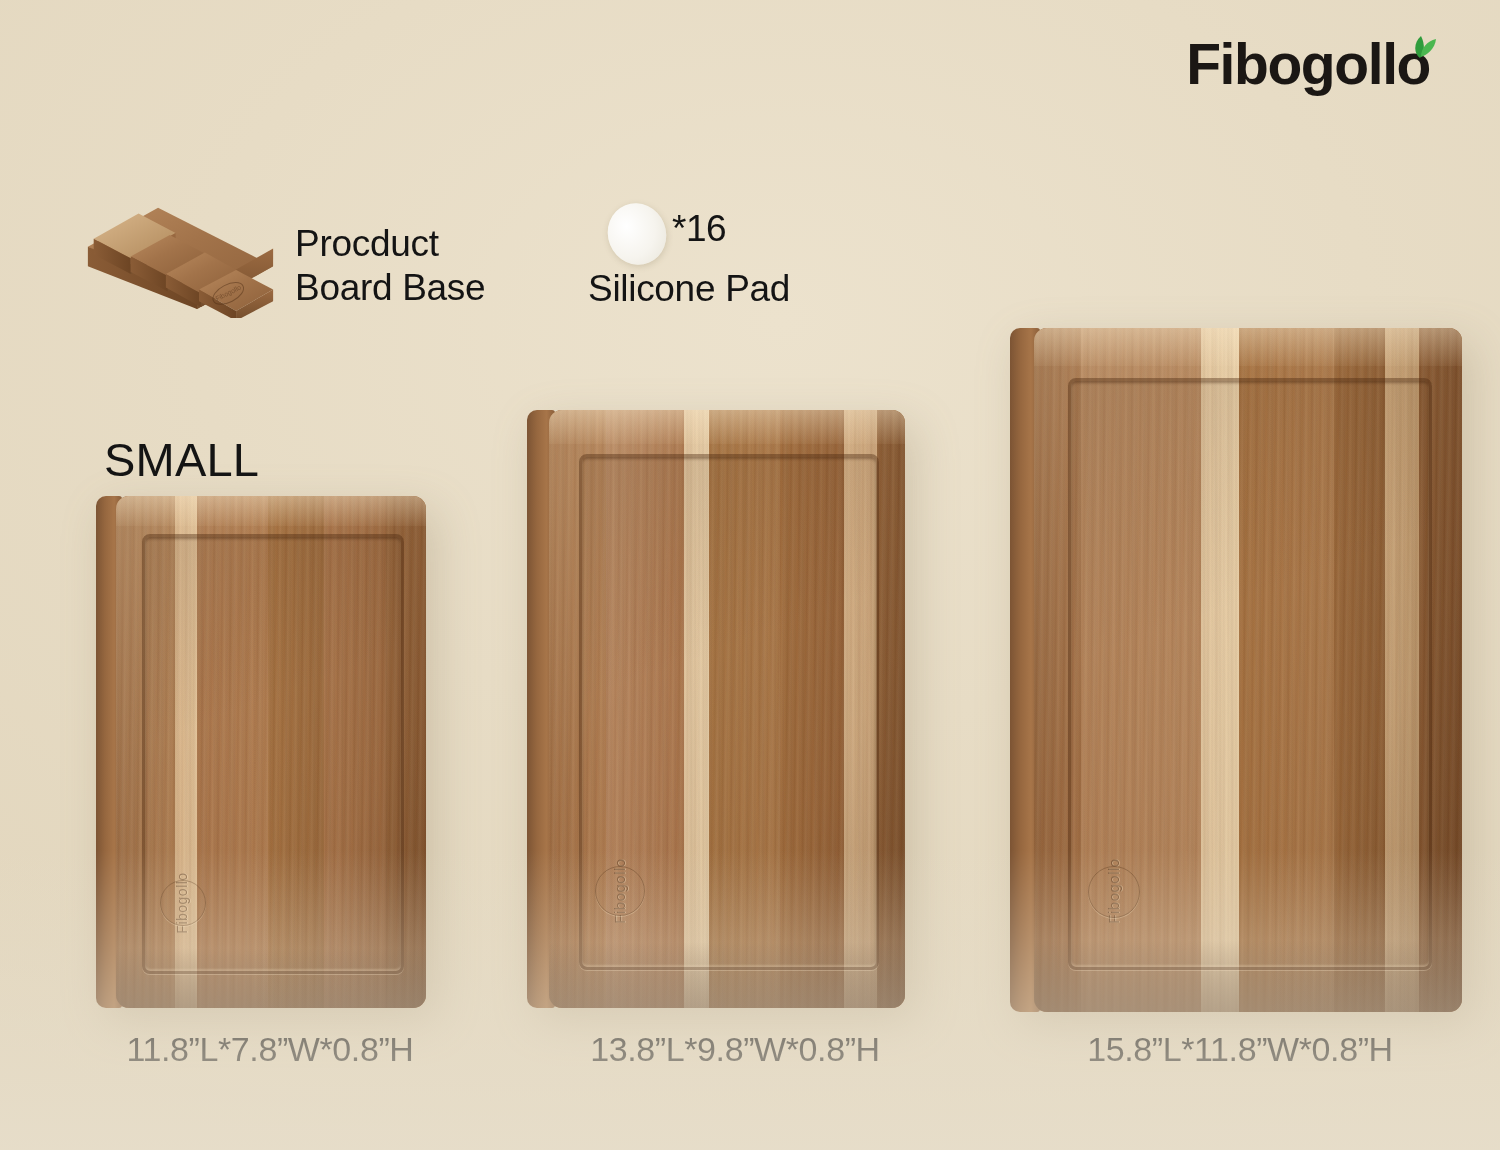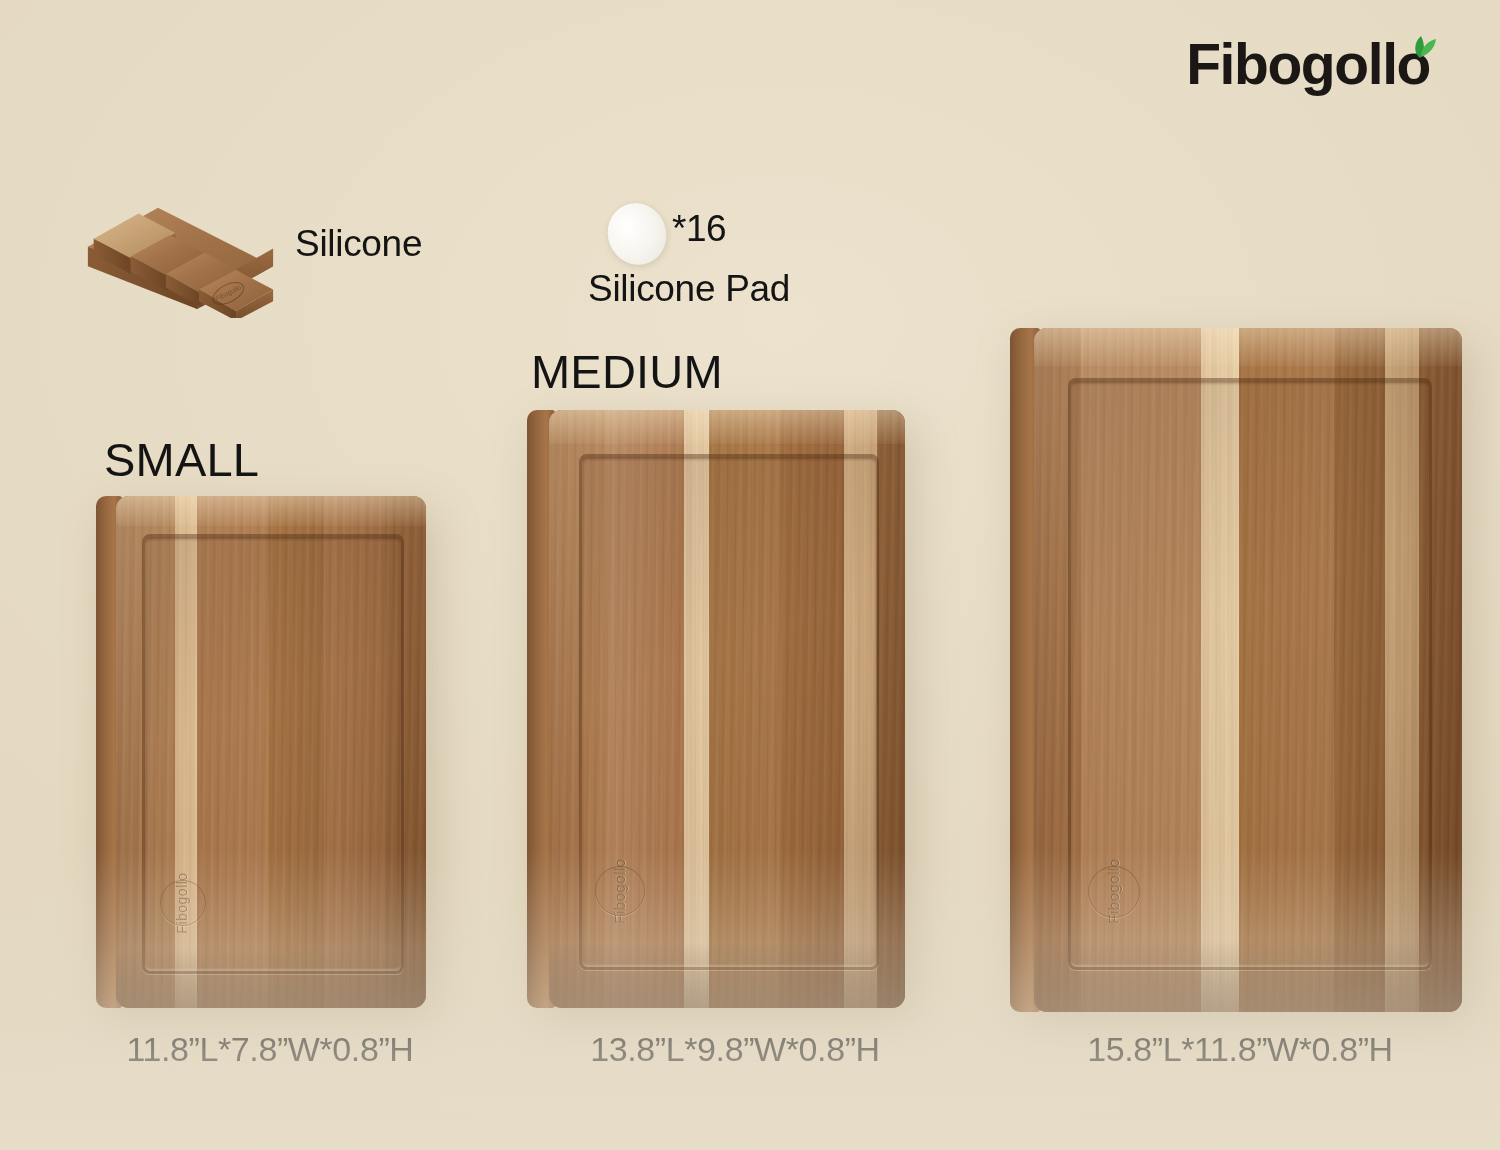--- a/index.html
+++ b/index.html
@@ -322,29 +322,29 @@
       <polygon points="120,106 120,118 158,138 158,128" fill="url(#wSide)"></polygon>
       <polygon points="158,128 158,138 196,118 196,106" fill="url(#wFront)"></polygon>
       <g opacity="0.45" transform="translate(150,110) rotate(-27)">
         <ellipse cx="0" cy="0" rx="17" ry="9" fill="none" stroke="#4a2a12" stroke-width="1"></ellipse>
         <text x="-14" y="2" font-family="Liberation Sans, sans-serif" font-size="7" fill="#4a2a12">Fibogollo</text>
       </g>
     </svg>
   </div>
 
   <div class="acc-base-label">
-    <div>Silicone</div>
+    <div>Procduct</div>
+    <div>Board Base</div>
   </div>
 
   <div class="acc-pad-oval"></div>
   <div class="acc-pad-count">*16</div>
   <div class="acc-pad-label">Silicone Pad</div>
 
   <div class="size-heading small">SMALL</div>
-  <div class="size-heading medium">MEDIUM</div>
 
   <div class="board" style="left:96px; top:496px; width:330px; height:512px;">
     <div class="board-side" style="width:26px;"></div>
     <div class="board-face" style="left:20px; width:310px;">
       <div class="planks">
         <div class="plank" style="left:0%;   width:19%; background:linear-gradient(to right,#9a6a42,#ab7a4e);"></div>
         <div class="plank" style="left:19%;  width:7%;  background:linear-gradient(to right,#d7b287,#e0c096);"></div>
         <div class="plank" style="left:26%;  width:23%; background:linear-gradient(to right,#a87348,#b07b4e);"></div>
         <div class="plank" style="left:49%;  width:18%; background:linear-gradient(to right,#a5703f,#9c6a3c);"></div>
         <div class="plank" style="left:67%;  width:20%; background:linear-gradient(to right,#a97449,#9e6a40);"></div>

